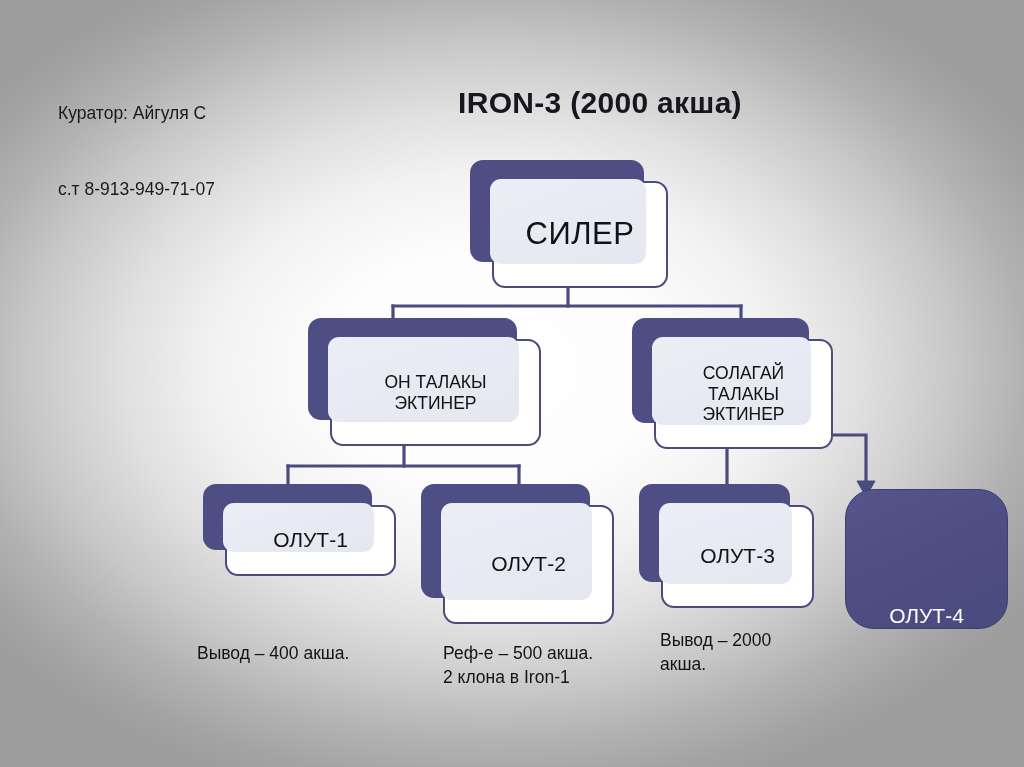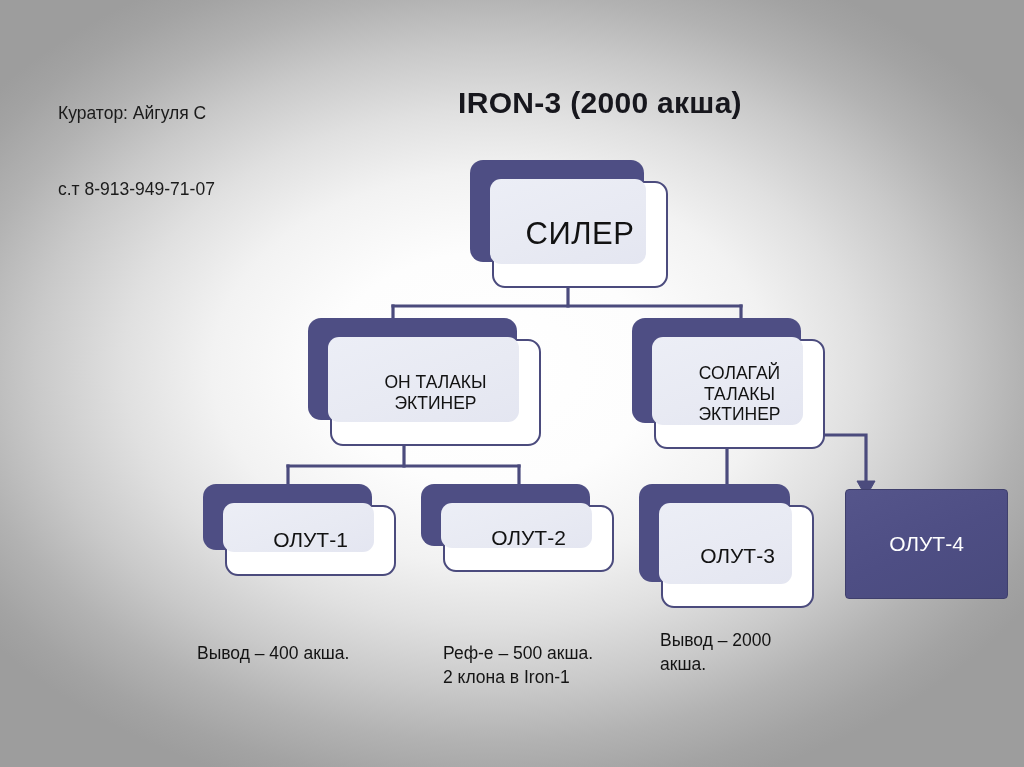--- a/index.html
+++ b/index.html
@@ -117,50 +117,50 @@
   #node-siler .node-label { font-size: 31px; letter-spacing: 0.5px; }
 
   #node-on-talaky {
     left: 308px; top: 318px;
     width: 193px; height: 128px; padding-left: 40px;
   }
   #node-on-talaky .node-label { font-size: 17.5px; font-weight: normal; }
 
   #node-solagay {
     left: 632px; top: 318px;
-    width: 193px; height: 131px;
+    width: 193px; height: 131px; padding-left: 8px;
   }
   #node-solagay .node-label { font-size: 17.5px; }
 
   #node-olut-1 {
     left: 203px; top: 484px;
     width: 193px; height: 92px;
   }
   #node-olut-2 {
     left: 421px; top: 484px;
-    width: 193px; height: 88px;
+    width: 193px; height: 140px;
   }
   #node-olut-3 {
     left: 639px; top: 484px;
     width: 175px; height: 124px;
   }
   #node-olut-1 .node-label,
   #node-olut-2 .node-label,
   #node-olut-3 .node-label { font-size: 21px; }
 
   
   #node-olut-4 {
     position: absolute;
     left: 845px; top: 489px;
-    width: 163px; height: 110px;
-    border-radius: 4px;
+    width: 163px; height: 140px;
+    border-radius: 29px;
     background: linear-gradient(155deg, #55558b 0%, #4e4e84 50%, #494a7d 100%);
     border: 1.5px solid #3f3f6c;
     display: flex;
-    align-items: center;
+    align-items: flex-end;
     justify-content: center;
     box-sizing: border-box;
   }
   #node-olut-4 .node-label-solid {
     color: #ffffff;
     font-size: 21px;
     text-align: center;
   }
 
   

